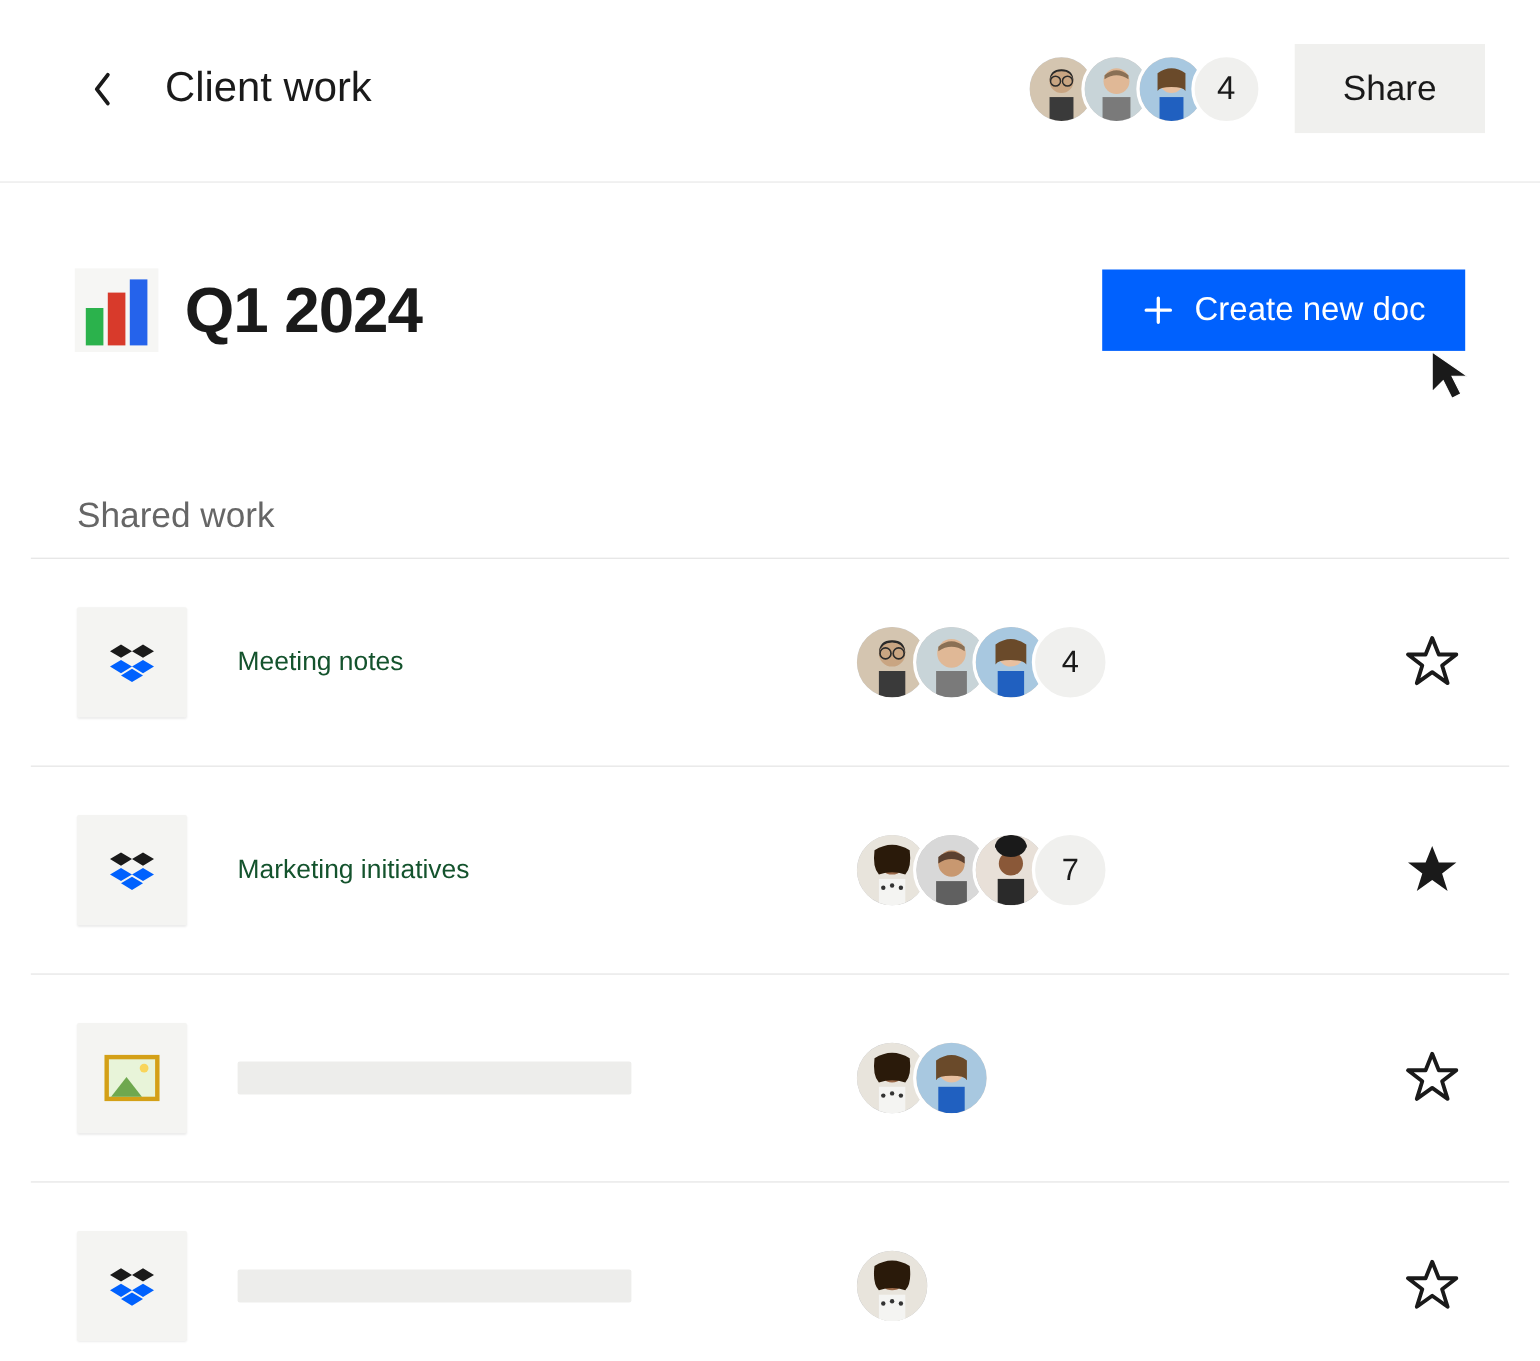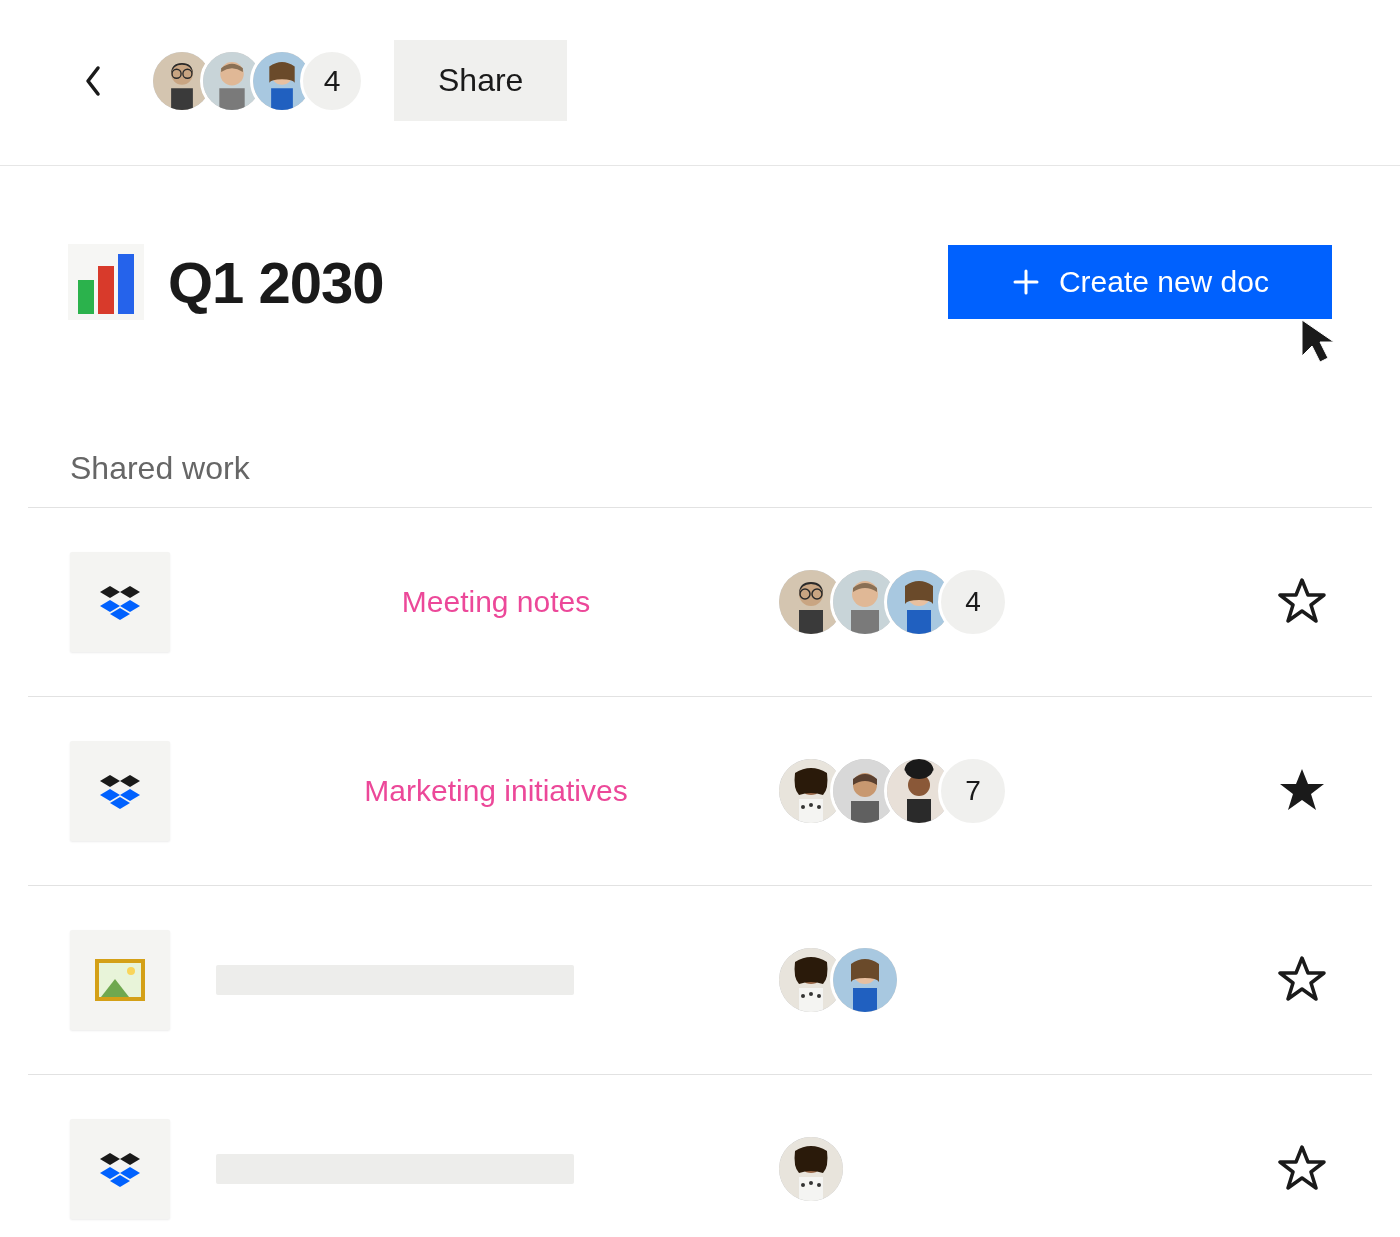--- a/index.html
+++ b/index.html
@@ -105,21 +105,21 @@
     }
     .folder-title {
       font-size: 58px;
       font-weight: 700;
       letter-spacing: -1px;
     }
     .create-btn {
       background: #0061fe;
       color: #fff;
       border: none;
-      padding: 20px 63px;
+      padding: 20px 36px;
       font-size: 30px;
       font-weight: 500;
       display: flex;
       align-items: center;
       gap: 18px;
       cursor: pointer;
     }
     .cursor-pointer-overlay {
       position: absolute;
       right: 30px;
@@ -156,24 +156,23 @@
       background: #f4f4f2;
       border-radius: 2px;
       display: flex;
       align-items: center;
       justify-content: center;
       box-shadow: 0 1px 2px rgba(0,0,0,0.08);
       margin-right: 46px;
       flex-shrink: 0;
     }
     .doc-name {
-      font-size: 30px;
-      color: #ec4899;
+      font-size: 24px;
+      color: #14532d;
       width: 560px;
-      text-align: center;
     }
     .doc-name-placeholder {
       width: 358px;
       height: 30px;
       background: #ededeb;
       border-radius: 2px;
     }
     .row-avatars {
       display: flex;
       align-items: center;
@@ -288,20 +287,21 @@
     </g>
   </defs>
 </svg>
 
 <div class="header">
   <div class="back-btn">
     <svg width="20" height="34" viewBox="0 0 20 34">
       <path d="M16 4 L6 17 L16 30" stroke="#1a1a1a" stroke-width="3.5" fill="none" stroke-linecap="round" stroke-linejoin="round"></path>
     </svg>
   </div>
+  <div class="breadcrumb">Client work</div>
   <div class="avatar-stack">
     <div class="avatar">
         <svg viewBox="0 0 64 64">
           <use href="#avatar-person-1"></use>
         </svg>
       </div>
     <div class="avatar">
         <svg viewBox="0 0 64 64">
           <use href="#avatar-person-2"></use>
         </svg>
@@ -318,21 +318,21 @@
 
 <div class="content">
 
   <div class="title-row">
     <div class="title-left">
       <div class="folder-icon">
         <div class="bar" style="height:34px;background:#2bb24c"></div>
         <div class="bar" style="height:48px;background:#d83a2b"></div>
         <div class="bar" style="height:60px;background:#2563eb"></div>
       </div>
-      <div class="folder-title">Q1 2030</div>
+      <div class="folder-title">Q1 2024</div>
     </div>
     <button class="create-btn">
       <svg width="30" height="30" viewBox="0 0 30 30">
         <path d="M15 4 V26 M4 15 H26" stroke="#fff" stroke-width="3" stroke-linecap="round"></path>
       </svg>
       <span>Create new doc</span>
     </button>
     <svg class="cursor-pointer-overlay" width="44" height="54" viewBox="0 0 44 54">
       <path d="M4 4 L4 40 L14 30 L22 46 L30 42 L22 26 L36 26 Z" fill="#1a1a1a" stroke="#fff" stroke-width="1"></path>
     </svg>

